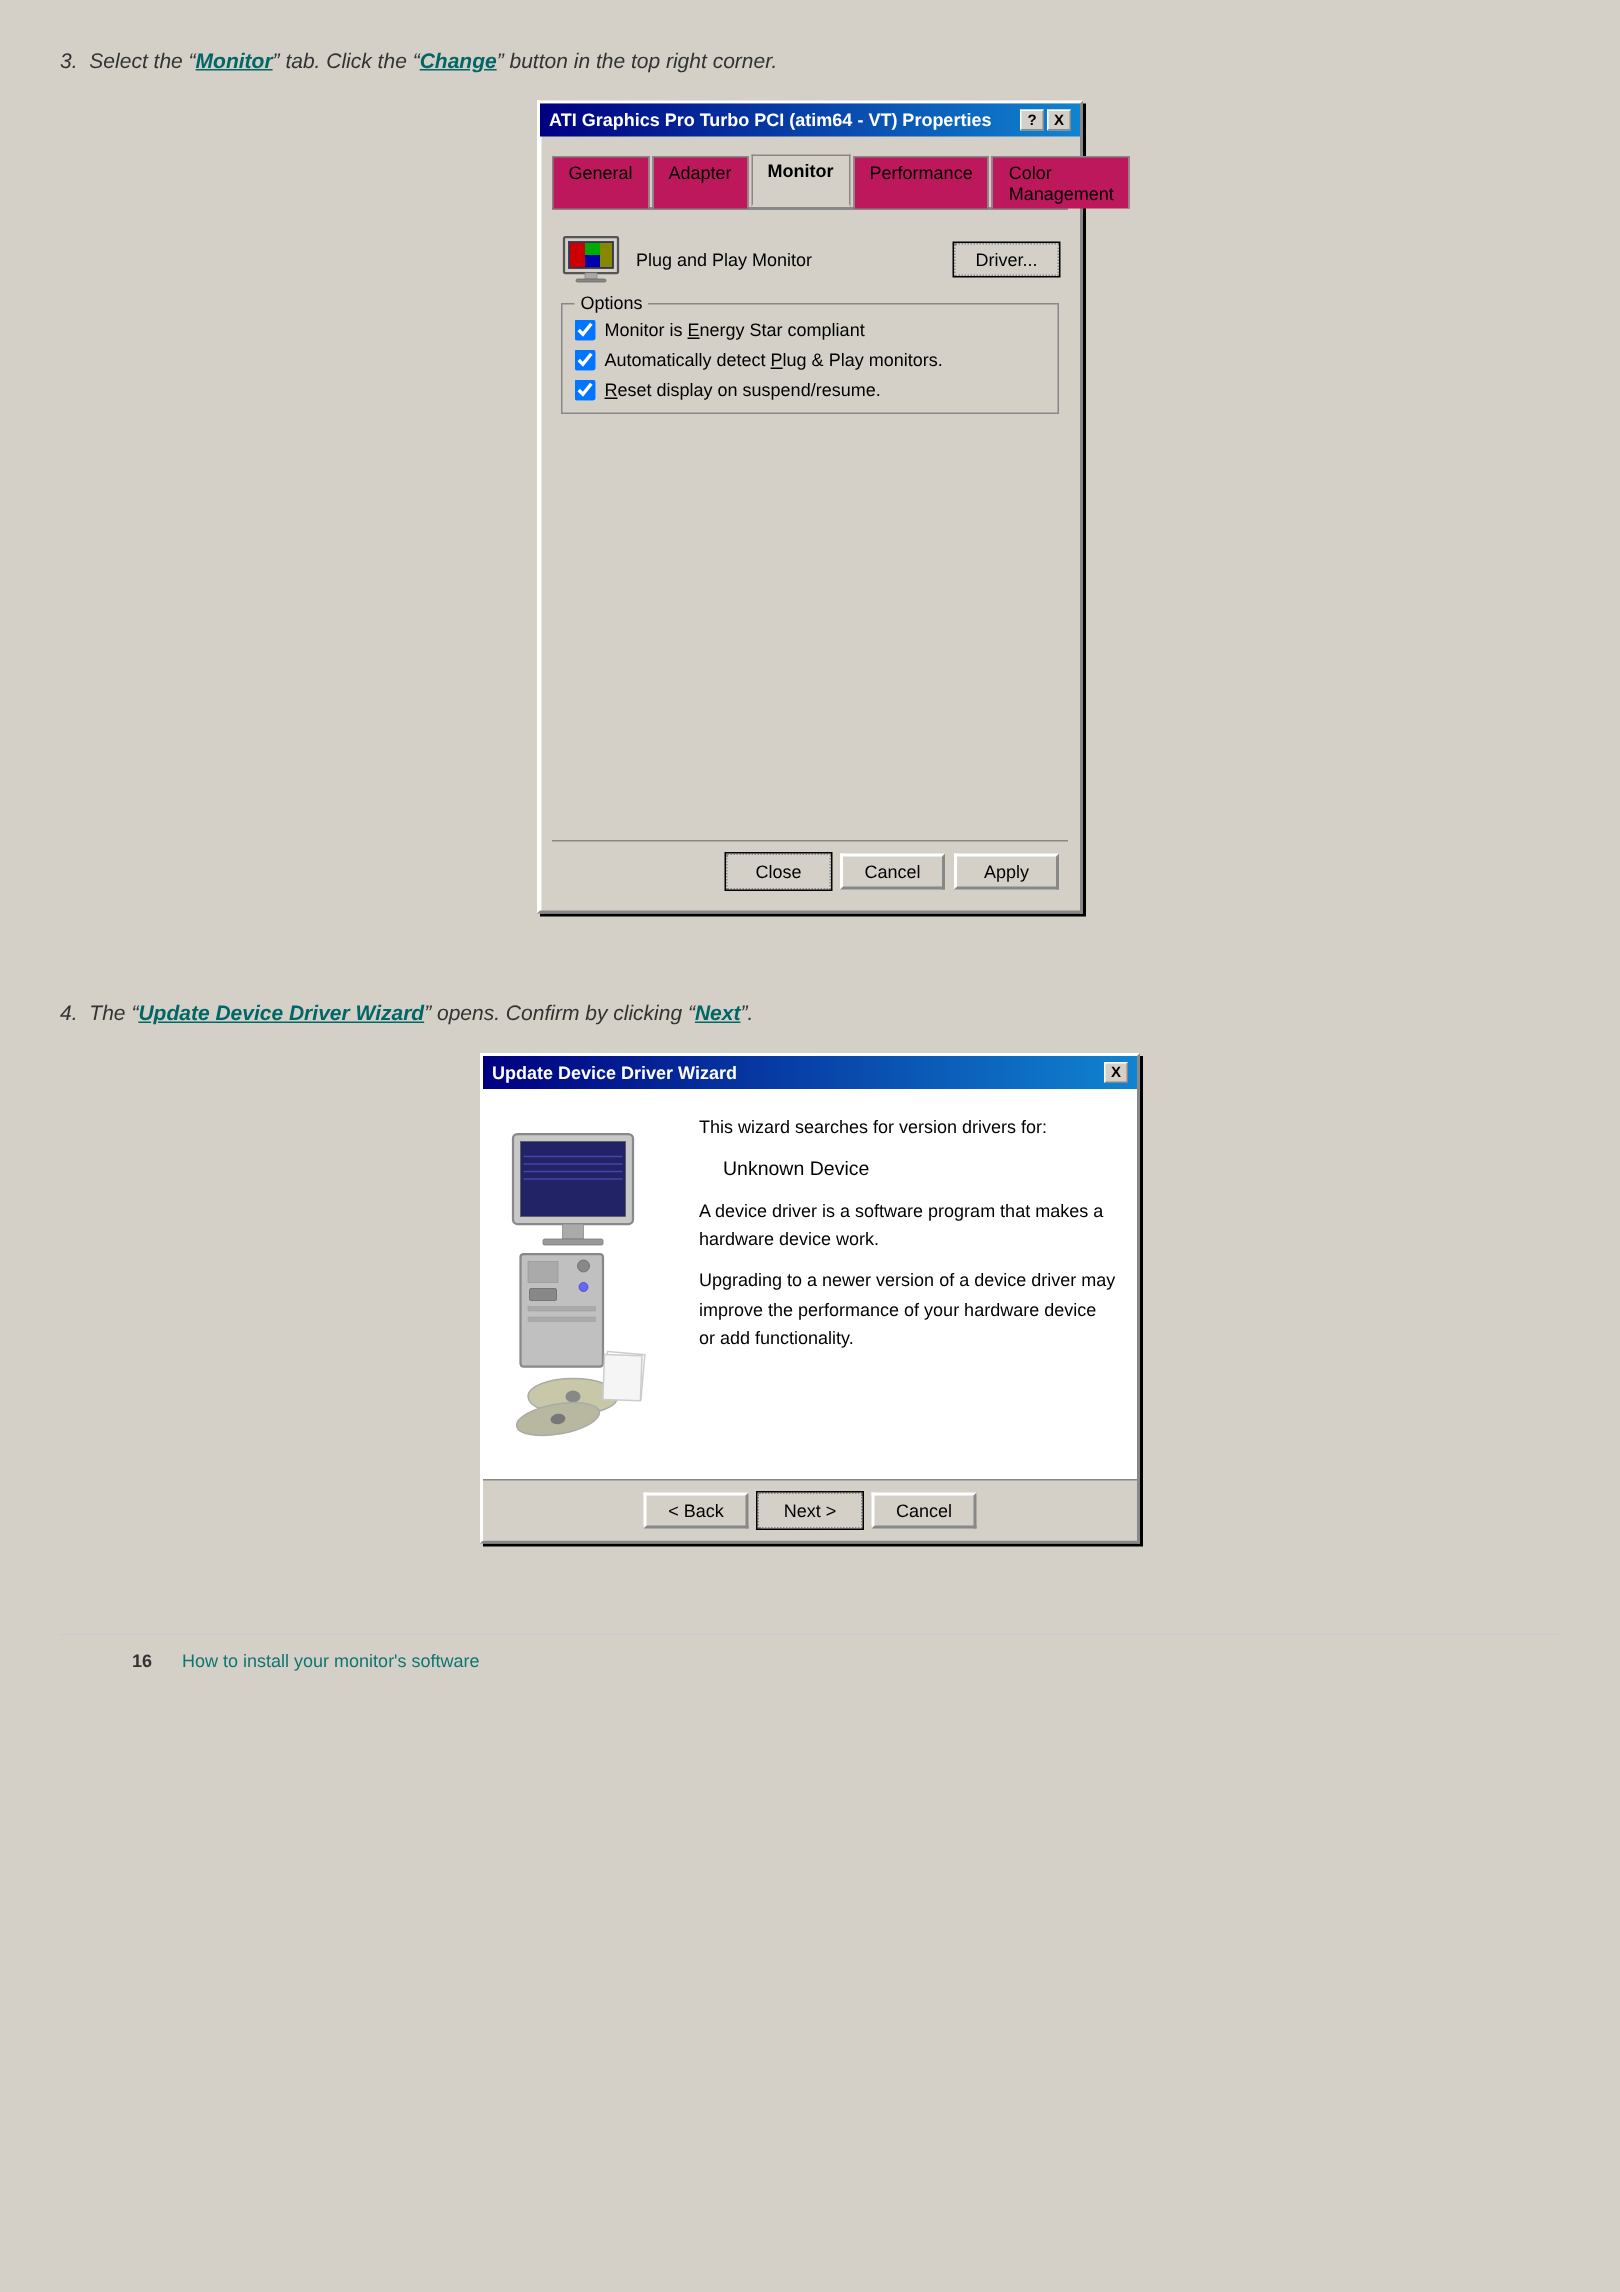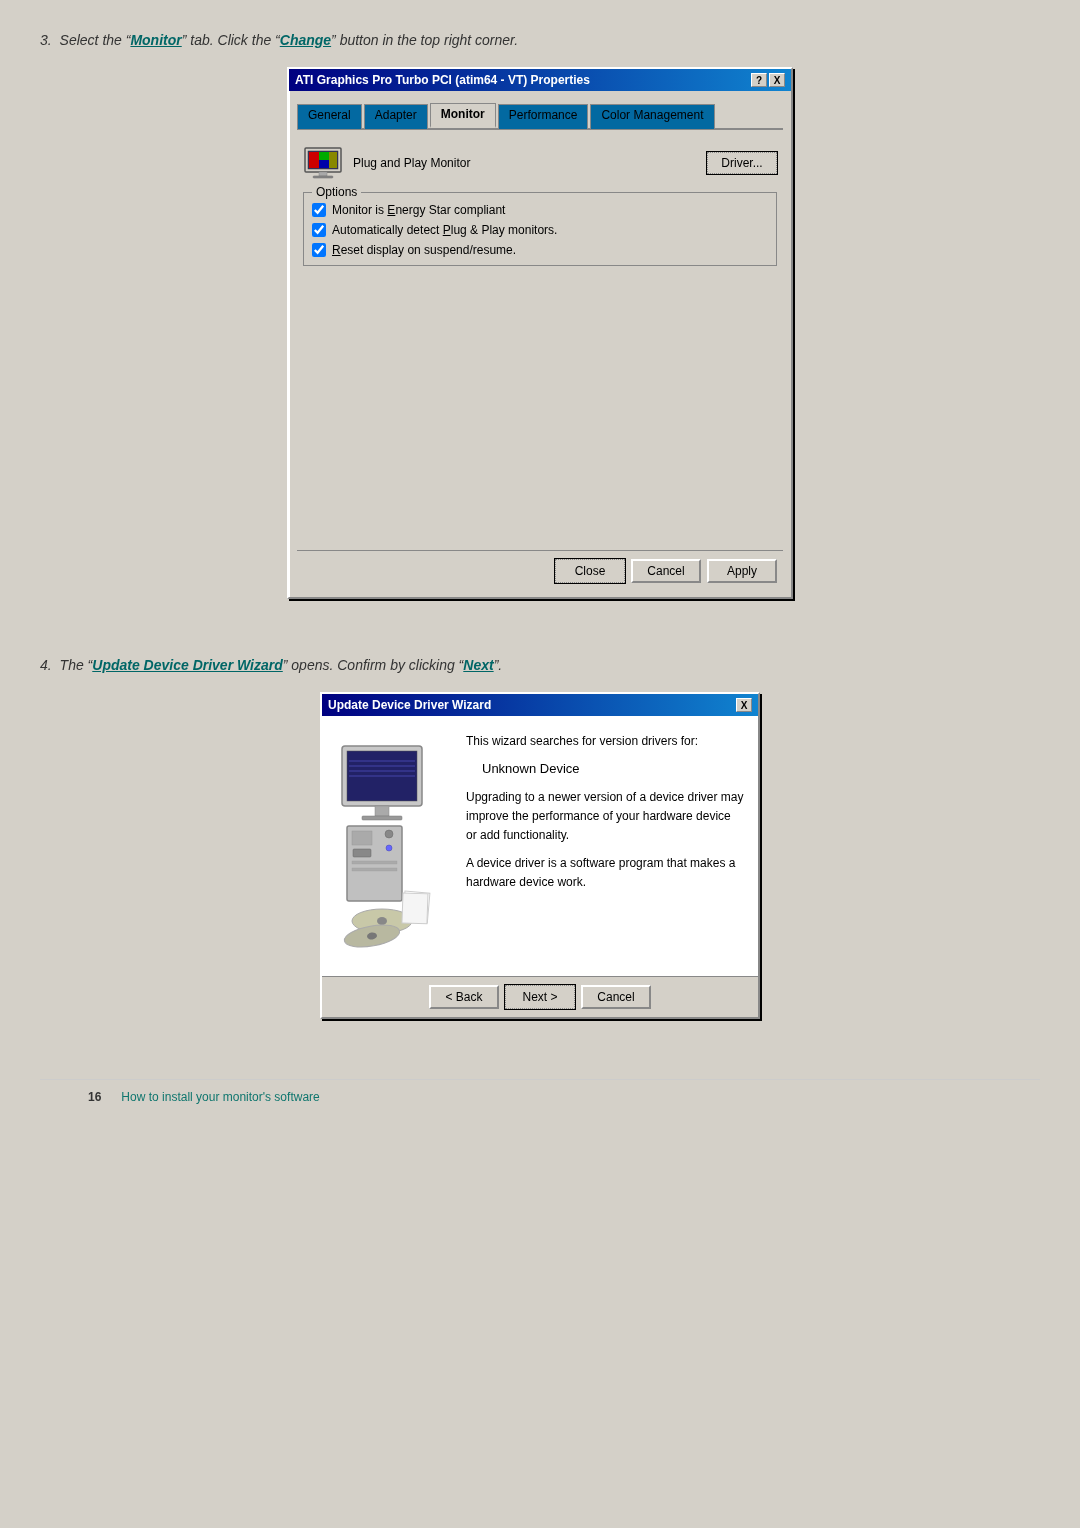--- a/index.html
+++ b/index.html
@@ -32,21 +32,21 @@
     }
 
     
     .win-dialog {
       border: 2px solid #888;
       border-top-color: #fff;
       border-left-color: #fff;
       background: #d4d0c8;
       box-shadow: 2px 2px 0 #000, inset 1px 1px 0 #fff;
       margin: 0 auto 32px auto;
-      width: 506px;
+      width: 364px;
     }
 
     .win-titlebar {
       background: linear-gradient(to right, #000080, #1084d0);
       color: #fff;
       font-size: 12px;
       font-weight: bold;
       padding: 3px 6px;
       display: flex;
       align-items: center;
@@ -88,21 +88,21 @@
       display: flex;
       gap: 0;
       border-bottom: 2px solid #888;
       margin-bottom: 8px;
       padding-top: 4px;
     }
 
     .win-tab {
       padding: 3px 10px;
       font-size: 12px;
-      background: #0369a1;
+      background: #be185d;
       border: 1px solid #888;
       border-bottom: none;
       cursor: pointer;
       position: relative;
       top: 1px;
       margin-right: 2px;
     }
 
     .win-tab.active {
       background: #d4d0c8;
@@ -431,22 +431,22 @@
             <ellipse cx="45" cy="200" rx="5" ry="3.5" fill="#777" transform="rotate(-10,45,200)"></ellipse>
 
             <rect x="78" y="155" width="25" height="30" fill="#fff" stroke="#ccc" stroke-width="1" transform="rotate(5,78,155)"></rect>
             <rect x="76" y="157" width="25" height="30" fill="#f5f5f5" stroke="#ccc" stroke-width="1" transform="rotate(2,76,157)"></rect>
           </svg>
         </div>
 
         <div class="wizard-right">
           <p>This wizard searches for version drivers for:</p>
           <p class="wizard-device-name">Unknown Device</p>
+          <p>A device driver is a software program that makes a hardware device work.</p>
           <p>Upgrading to a newer version of a device driver may improve the performance of your hardware device or add functionality.</p>
-          <p>A device driver is a software program that makes a hardware device work.</p>
         </div>
       </div>
 
       <div class="wizard-footer">
         <button class="win-btn">&lt; Back</button>
         <button class="win-btn win-btn-dotted">Next &gt;</button>
         <button class="win-btn">Cancel</button>
       </div>
     </div>
   </div>

